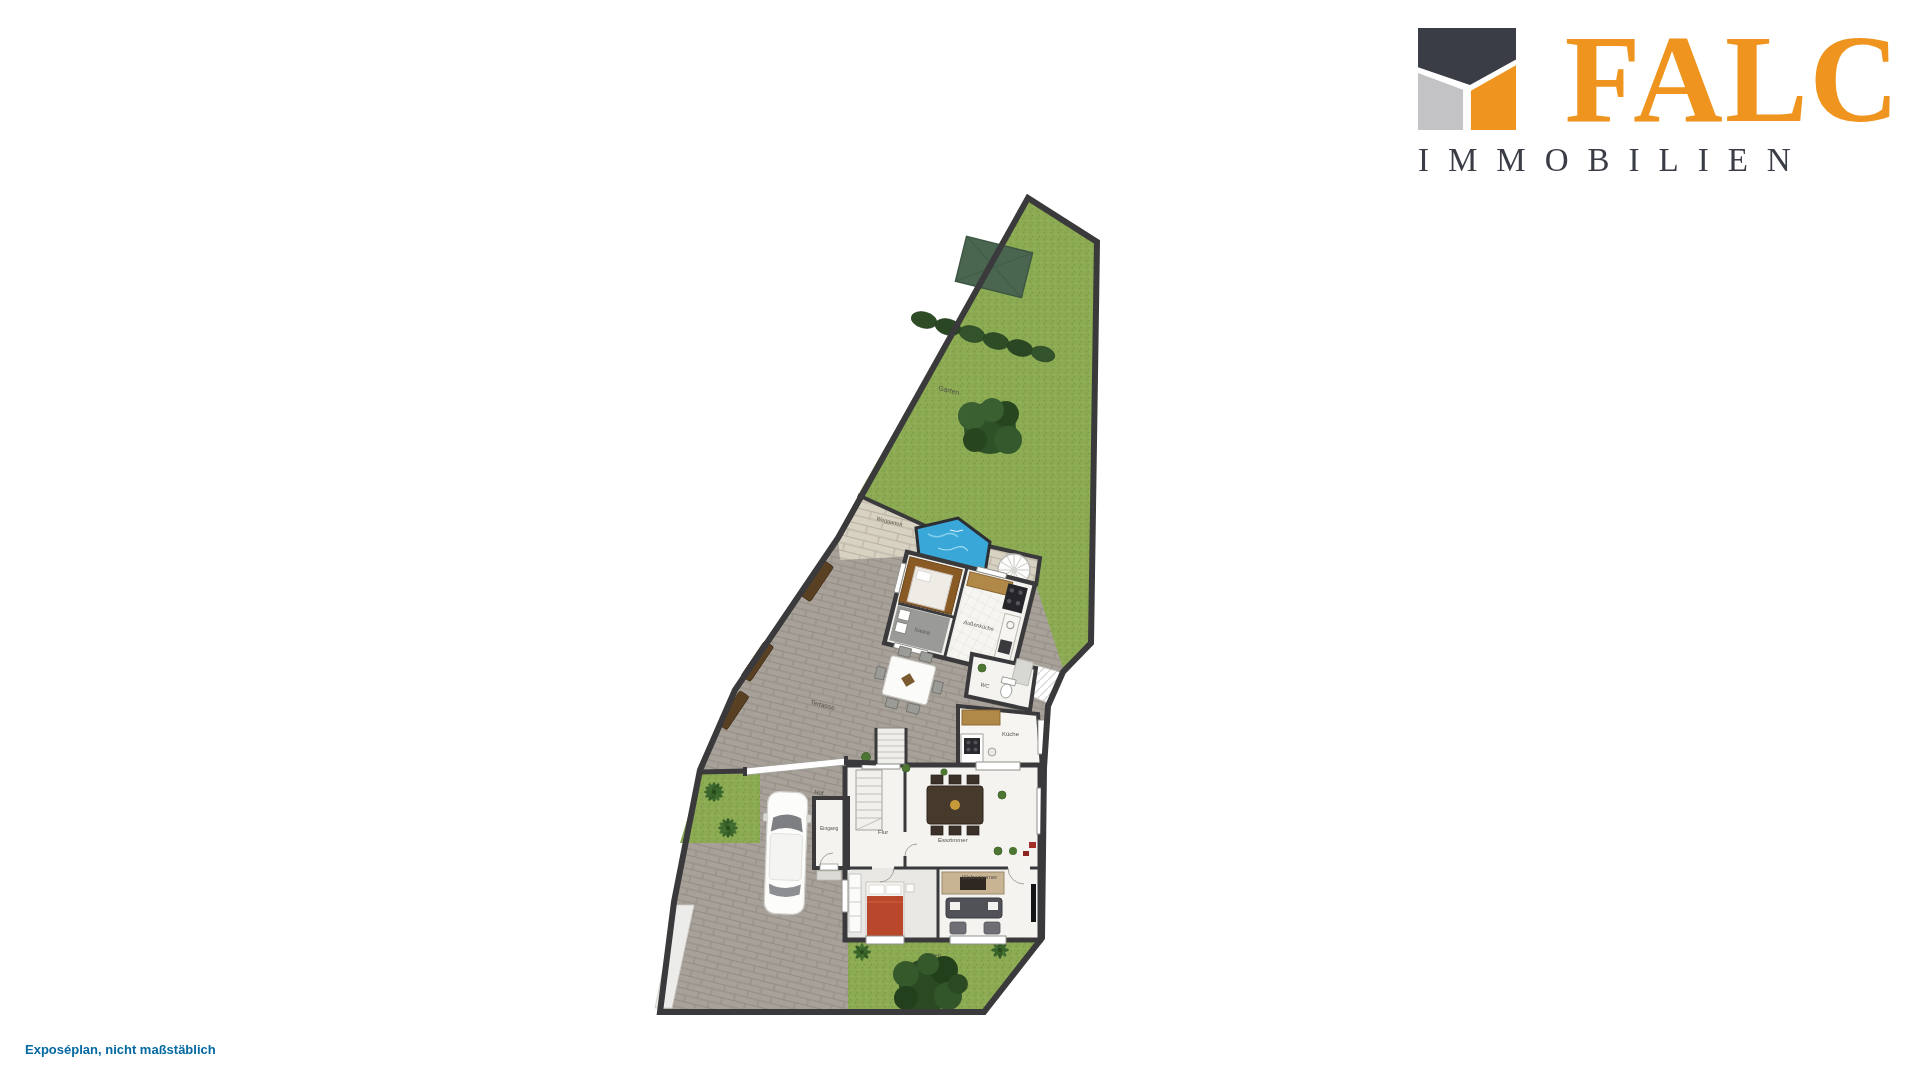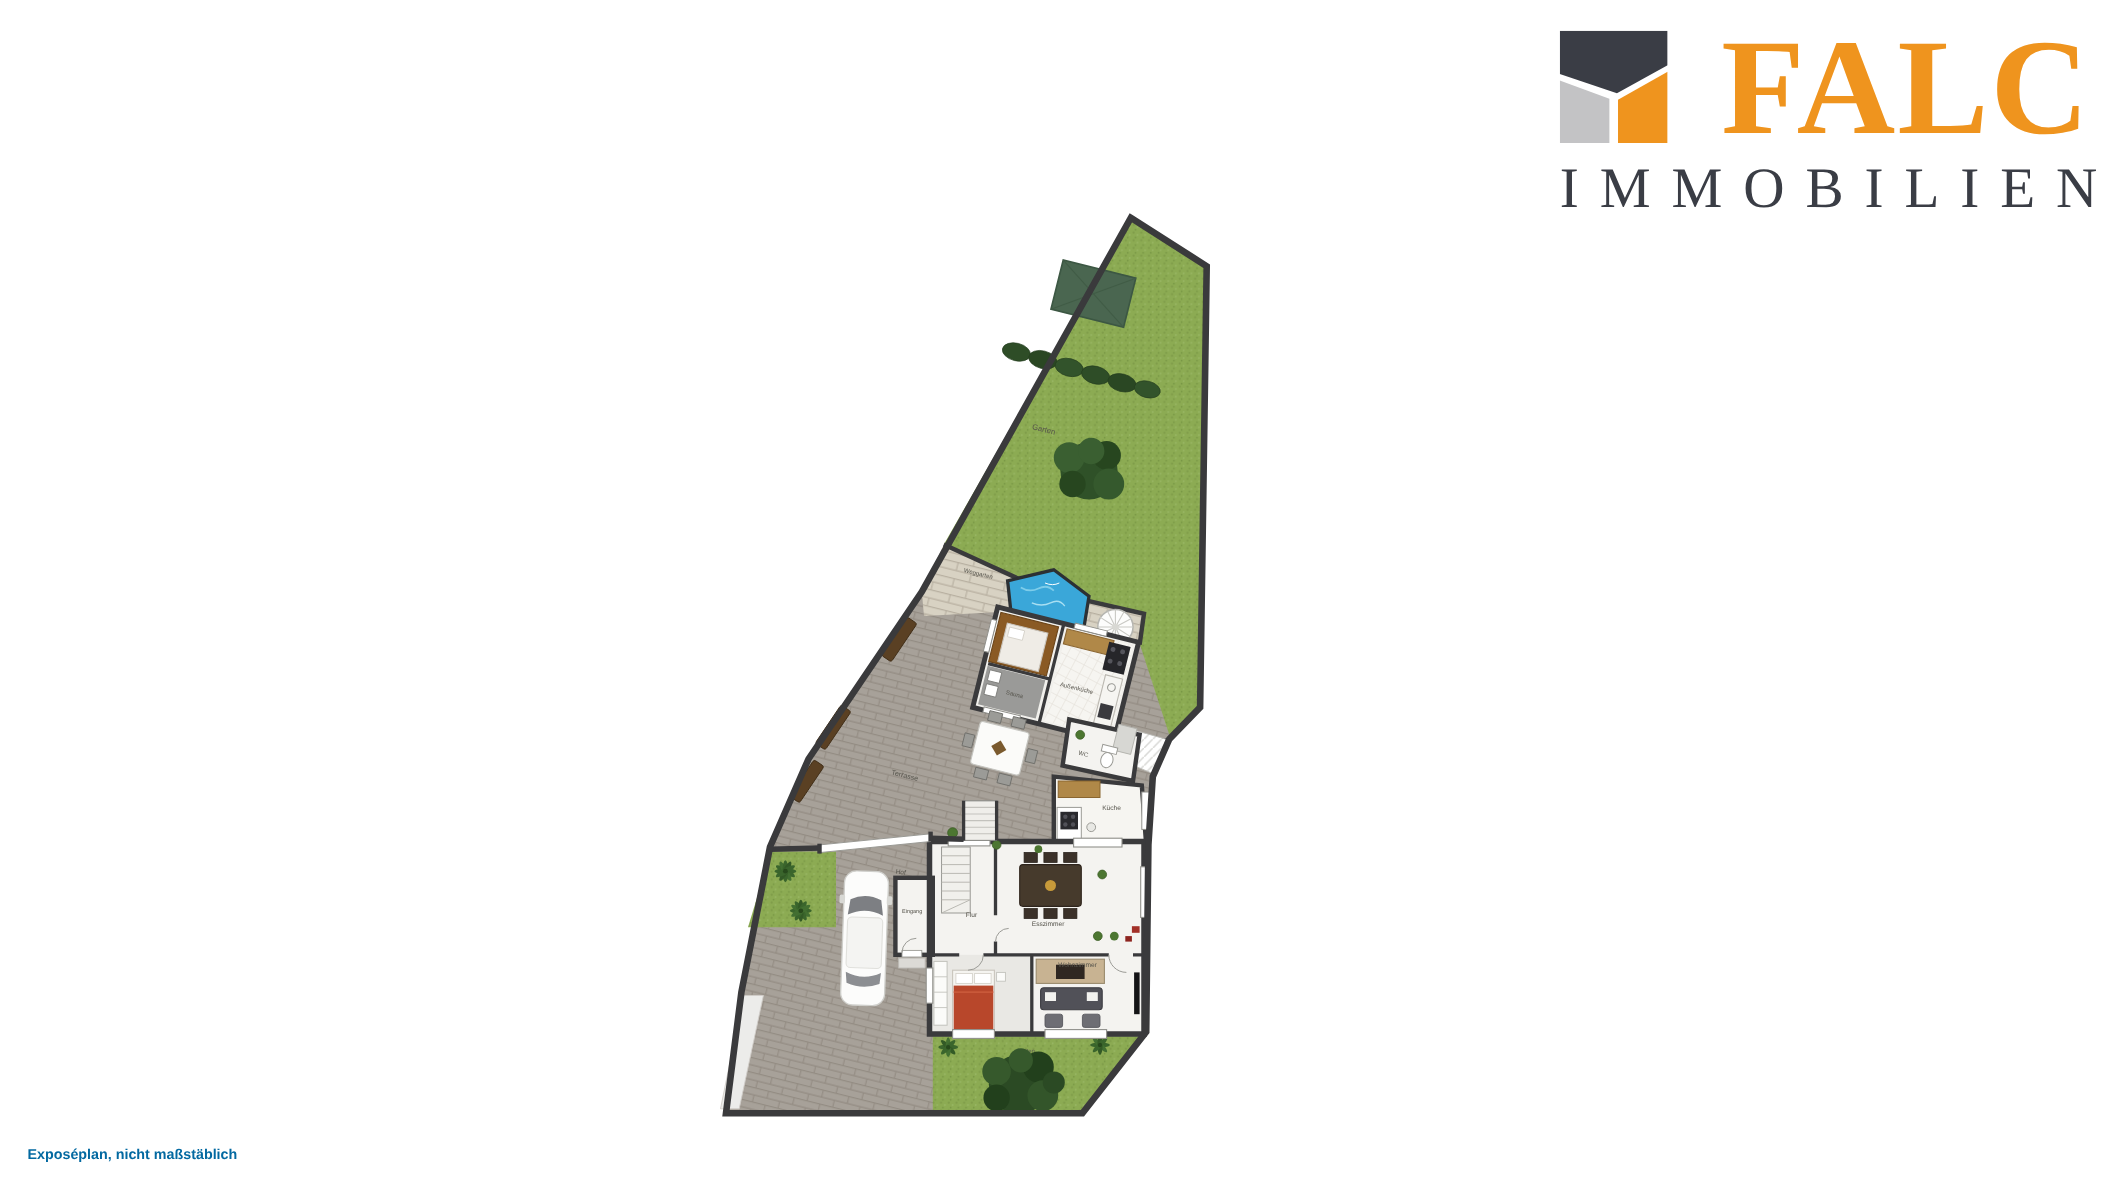--- a/index.html
+++ b/index.html
@@ -7,21 +7,21 @@
        font-family:"Liberation Sans",sans-serif;}
   .stage{position:absolute;inset:0;width:1920px;height:1080px;}
   
   .logo{position:absolute;left:1418px;top:28px;width:484px;}
   .logo-row{display:flex;align-items:flex-start;}
   .logo-mark{width:98px;height:102px;flex:0 0 auto;}
   .logo-word{flex:1;text-align:center;font-family:"Liberation Serif",serif;
              font-weight:700;font-size:124px;line-height:0.84;
              color:#ef941e;letter-spacing:2px;margin-left:48px;}
   .logo-sub{margin-top:10px;font-family:"Liberation Serif",serif;
-            font-size:52px;color:#3a3d45;letter-spacing:19px;
+            font-size:33px;color:#3a3d45;letter-spacing:19px;
             white-space:nowrap;margin-right:-19px;text-align:left;}
   
   .footnote{position:absolute;left:25px;top:1042px;font-size:13px;
             font-weight:bold;color:#0369a1;}
   
   text.rlab{font-family:"Liberation Sans",sans-serif;fill:#55534b;}
 </style>
 </head>
 <body>
 

